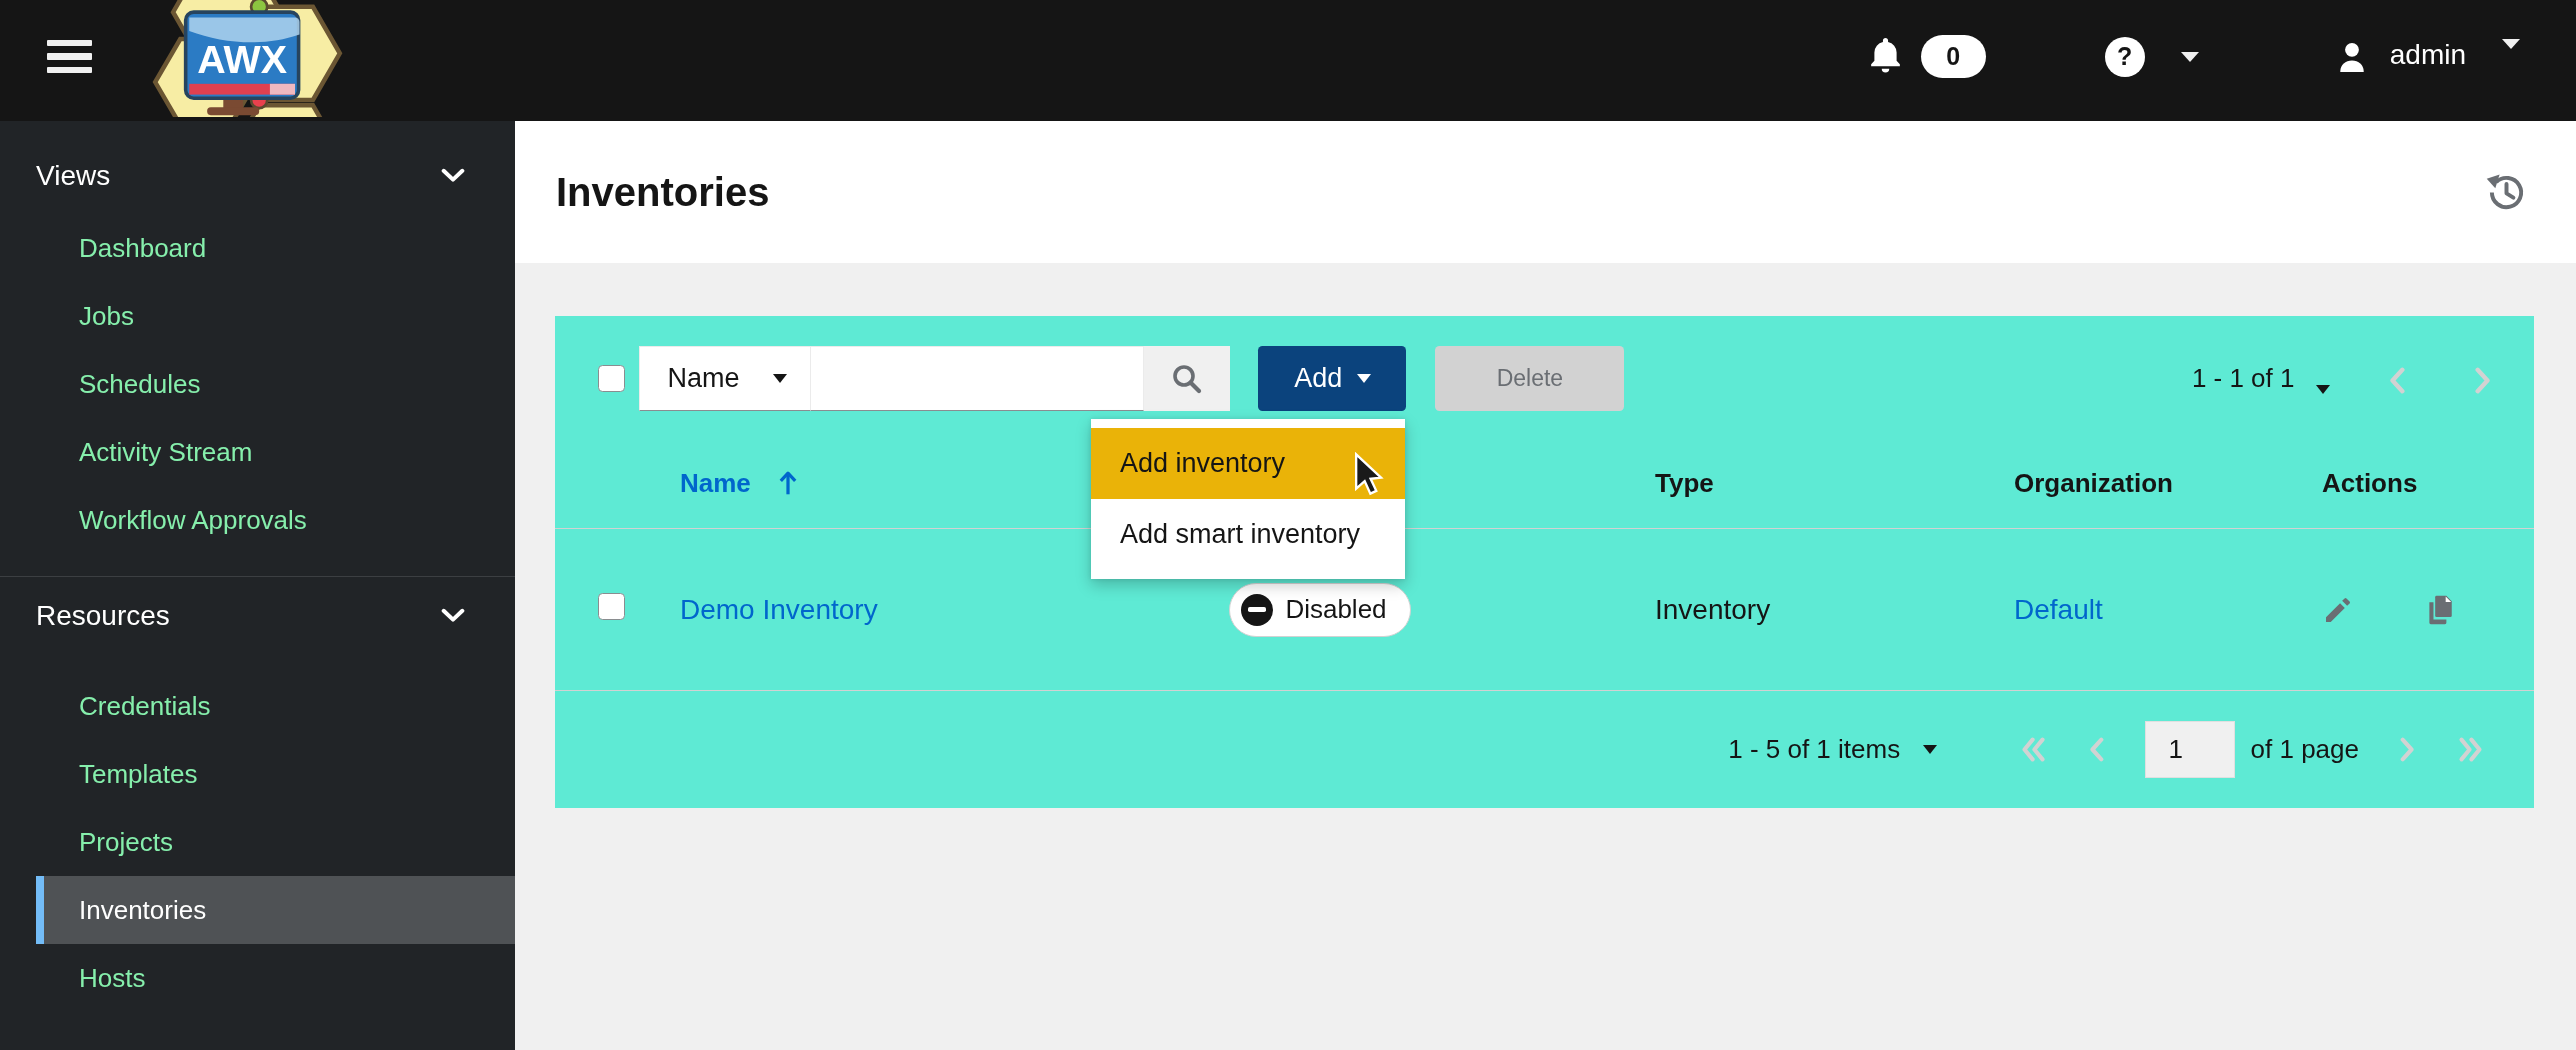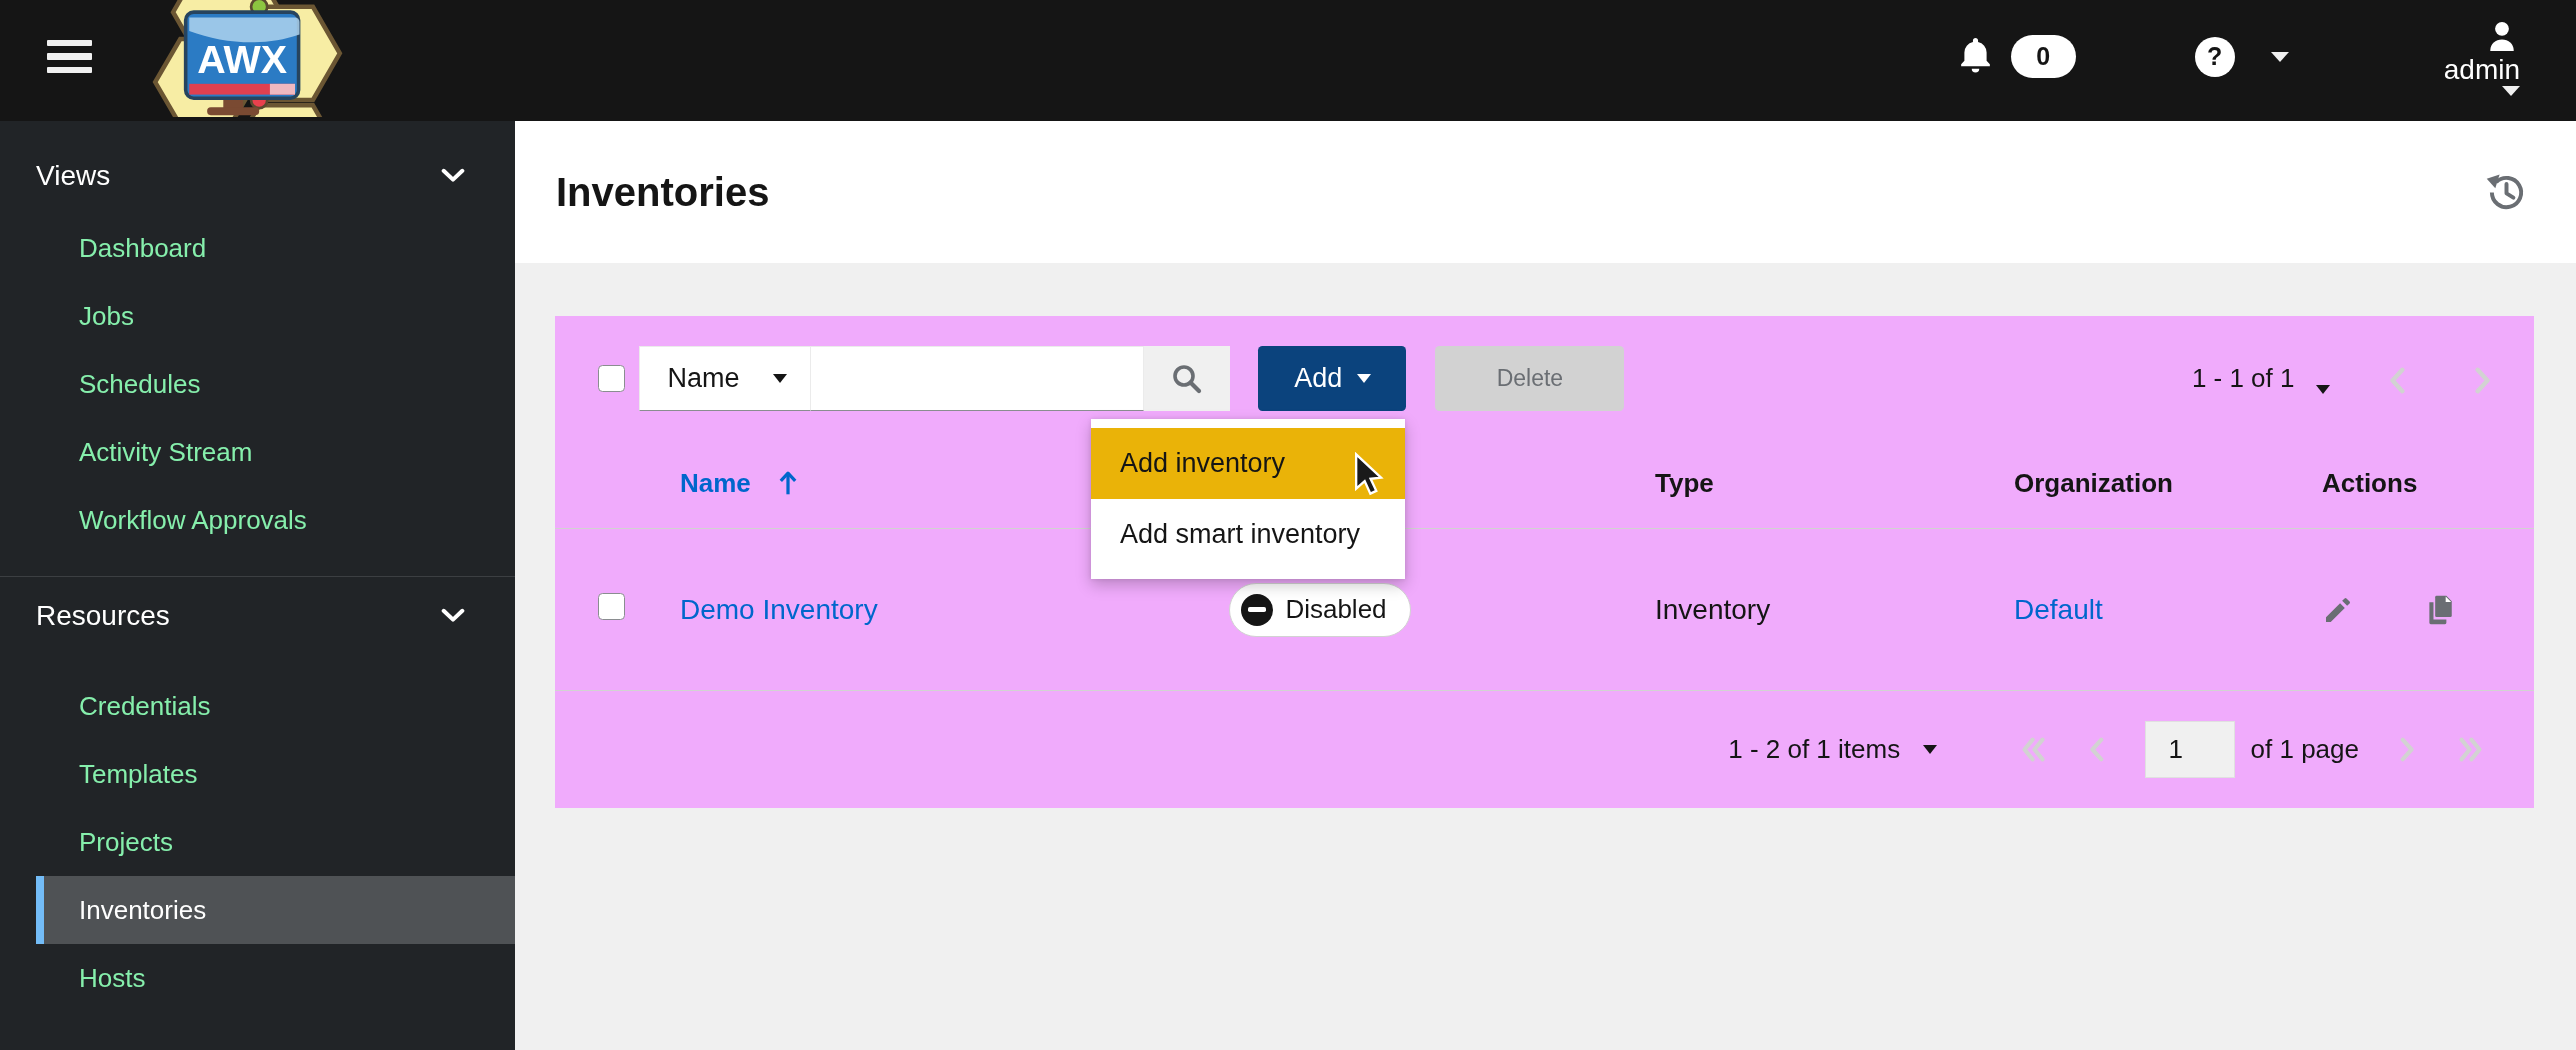--- a/index.html
+++ b/index.html
@@ -13,21 +13,21 @@
                background:none; border:none; cursor:pointer; }
   .hamburger span { display:block; height:6.3px; background:#f0f0f0; border-radius:0.9px; }
   .logo { margin-left:52px; width:207px; height:121px; position:relative; cursor:pointer; }
   .topbar-right { margin-left:auto; display:flex; align-items:center; }
   .notif { display:flex; align-items:center; background:none; border:none; cursor:pointer; }
   .count-badge { margin-left:14.4px; min-width:65px; height:43px; border-radius:21.5px; background:#fff;
                  color:#151515; font-size:25px; font-weight:bold; display:flex; align-items:center; justify-content:center; }
   .helpgrp { margin-left:119px; display:flex; align-items:center; background:none; border:none; cursor:pointer; }
   .help-circle { width:40px; height:40px; border-radius:50%; background:#fff; color:#151515;
                  font-size:25px; font-weight:bold; display:flex; align-items:center; justify-content:center; }
-  .usergrp { margin-left:135px; display:flex; align-items:flex-end; background:none; border:none; cursor:pointer;flex-direction:column; }
+  .usergrp { margin-left:135px; display:flex; align-items:flex-start; background:none; border:none; cursor:pointer; }
   .username { margin-left:20px; color:#fff; font-size:28px; }
   .caret { width:0; height:0; border-left:9px solid transparent; border-right:9px solid transparent;
            border-top:10.8px solid currentColor; }
   .caret.sm { border-left-width:7.2px; border-right-width:7.2px; border-top-width:9px; }
   .topbar .caret { color:#f0f0f0; margin-left:36px; }
 
   
   .sidebar { position:absolute; top:121px; left:0; width:515px; height:929px; background:#212427;
              color:#f0f0f0; padding-top:16px; z-index:5; }
   .nav-group-header { height:77px; display:flex; align-items:center; justify-content:space-between;
@@ -40,21 +40,21 @@
   .grp2 { margin-top:0.9px; }
   .grp2 .nav-list { margin-top:18px; }
 
   
   .main { position:absolute; left:515px; top:121px; width:2061px; height:929px; background:#f0f0f0; }
   .page-header { height:142px; background:#fff; display:flex; align-items:center; justify-content:space-between;
                  padding:0 48px 0 41px; }
   .page-title { font-size:40px; font-weight:bold; color:#151515; }
   .icon-btn { background:none; border:none; cursor:pointer; display:flex; align-items:center; justify-content:center; }
 
-  .card { margin:53px 0 0 40px; width:1979px; background:#f0abfc; }
+  .card { margin:53px 0 0 40px; width:1979px; background:#5eead4; }
 
   
   .toolbar { display:flex; align-items:center; padding:30.5px 43px 0 43px; height:95px; }
   input.cb { appearance:none; -webkit-appearance:none; width:27px; height:27px; border:1.8px solid #8a8d90;
              border-radius:4.5px; background:#fff; cursor:pointer; flex:none; }
   .filter-select { margin-left:14.4px; height:65px; width:172px; background:#fff; border:0.9px solid #ebebeb;
                    border-bottom:1.8px solid #8a8d90; display:flex; align-items:center; justify-content:space-between;
                    padding:0 23px 0 27px; font-size:27px; color:#151515; cursor:pointer; }
   .filter-select .caret { color:#151515; }
   .search-input { height:65px; width:333px; border:0.9px solid #ebebeb; border-left:none; border-bottom:1.8px solid #8a8d90;
@@ -291,21 +291,21 @@
           <svg width="34" height="34" viewBox="0 0 24 24">
             <path fill="#6a6e73" d="M5.2 6.5h2.9v12.2h9.1v2.3a1 1 0 0 1-1 1H6.2a1 1 0 0 1-1-1V6.5z"></path>
             <path fill="#6a6e73" d="M10.3 2h6.9L21 5.8V16a1 1 0 0 1-1 1h-9.7a1 1 0 0 1-1-1V3a1 1 0 0 1 1-1z"></path>
             <path fill="#fff" d="M16.7 2.4v3.9h3.9z"></path>
           </svg>
         </button>
       </div>
     </div>
 
     <div class="tfoot">
-      <span>1 - 2 of 1 items</span>
+      <span>1 - 5 of 1 items</span>
       <span class="caret sm"></span>
       <button class="chev-btn pg-gap1">
         <svg width="27" height="27" viewBox="0 0 30 30">
           <polyline points="14,4 5,15 14,26" fill="none" stroke="#d2d2d2" stroke-width="4.6" stroke-linecap="round" stroke-linejoin="round"></polyline>
           <polyline points="25,4 16,15 25,26" fill="none" stroke="#d2d2d2" stroke-width="4.6" stroke-linecap="round" stroke-linejoin="round"></polyline>
         </svg>
       </button>
       <button class="chev-btn pg-gap2">
         <svg width="16" height="27" viewBox="0 0 18 30">
           <polyline points="15,4 5,15 15,26" fill="none" stroke="#d2d2d2" stroke-width="4.6" stroke-linecap="round" stroke-linejoin="round"></polyline>

